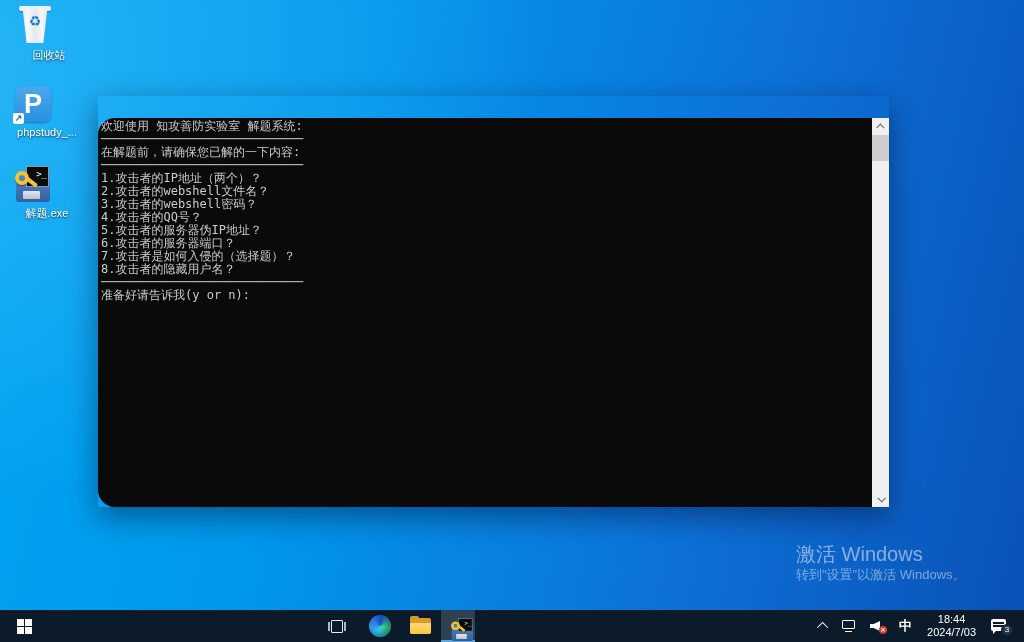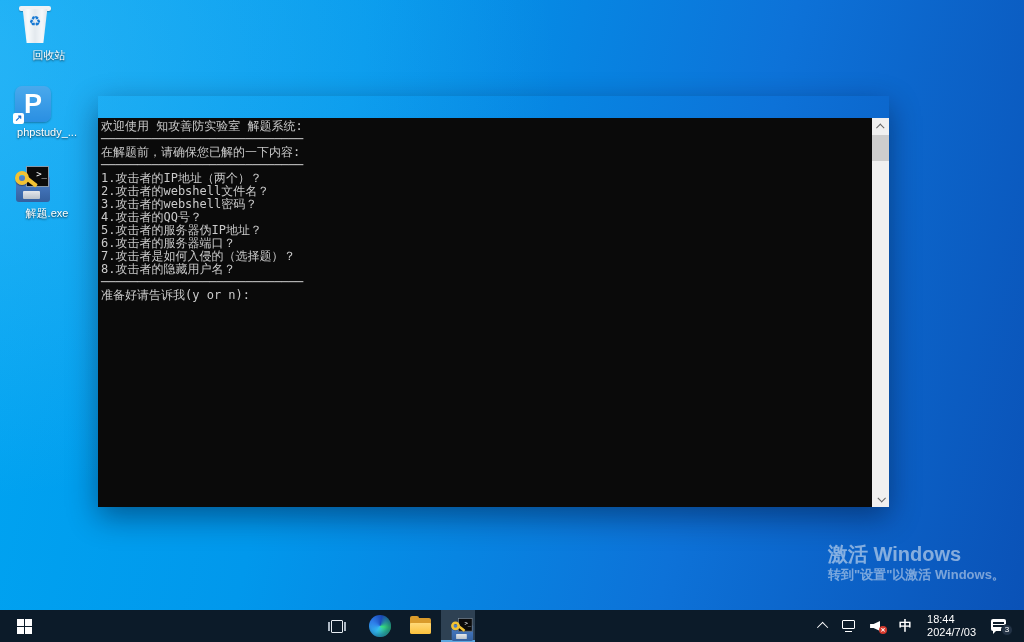--- a/index.html
+++ b/index.html
@@ -32,33 +32,33 @@
   
   .jt-icon { position:relative; width:38px; height:36px; }
   .jt-base { position:absolute; left:2px; bottom:0; width:34px; height:26px; background:linear-gradient(180deg,#4d82cd,#33609f); border-radius:3px; }
   .jt-screen { position:absolute; right:3px; top:0; width:23px; height:21px; background:#0b0b0b; border:1px solid #8899aa; }
   .jt-prompt { position:absolute; right:5px; top:4px; color:#fff; font-family:"DejaVu Sans Mono",monospace; font-size:9px; line-height:9px; }
   .jt-slot { position:absolute; left:9px; bottom:3px; width:17px; height:8px; background:linear-gradient(180deg,#e3e7ec,#b9c2cb); border-radius:1px; }
   .jt-ring { position:absolute; left:1px; top:5px; width:14px; height:14px; border:4px solid #f2c233; border-radius:50%; box-shadow:0 1px 1px rgba(0,0,0,.4); }
   .jt-stem { position:absolute; left:11px; top:14px; width:13px; height:4px; background:#f2c233; transform:rotate(38deg); border-radius:1px; }
 
   
-  .activation { position:absolute; left:828px; top:542px; color:rgba(235,240,245,.55);font-weight:bold; }
+  .activation { position:absolute; left:796px; top:542px; color:rgba(235,240,245,.55); }
   .activation .l1 { font-size:20px; line-height:24px; }
   .activation .l2 { font-size:13px; line-height:18px; color:rgba(235,240,245,.5); }
 
   
   .app-window { position:absolute; left:98px; top:96px; width:791px; height:411px; box-shadow:0 10px 28px rgba(0,10,40,.45); }
   .titlebar { height:22px; background:#ffffff; display:flex; align-items:center; padding-left:6px; }
   .titlebar-icon { width:15px; height:14px; transform:scale(.40); transform-origin:0 0; margin-right:-8px; }
   .titlebar-icon .jt-icon { width:38px; height:36px; }
   .title-text { font-size:12px; color:#000; margin-left:12px; white-space:nowrap; }
   .win-controls { margin-left:auto; display:flex; height:100%; }
   .win-ctrl { width:40px; height:100%; display:flex; align-items:center; justify-content:center; font-size:12px; color:#555; font-family:"DejaVu Sans",sans-serif; }
-  .console-body { position:absolute; top:22px; left:0; right:0; bottom:0; background:#0a0a0a; }
+  .console-body { position:absolute; top:22px; left:0; right:0; bottom:0; background:#0a0a0a;border-radius:17px; }
   .console-text { position:absolute; left:3px; top:2px; right:20px;
     font-family:"DejaVu Sans Mono",monospace; font-size:12px; line-height:13px; color:#cacaca; white-space:pre; }
   .console-line { height:13px; }
   .scrollbar { position:absolute; top:0; right:0; bottom:0; width:17px; background:#f0f0f0; }
   .sb-btn { position:absolute; left:0; width:17px; height:17px; display:flex; align-items:center; justify-content:center; }
   .sb-up { top:0; } .sb-down { bottom:0; }
   .chev { width:6px; height:6px; border-left:1.5px solid #666; border-top:1.5px solid #666; }
   .chev.up { transform:rotate(45deg) translateY(1px); }
   .chev.down { transform:rotate(225deg) translateY(1px); }
   .sb-thumb { position:absolute; left:0; top:17px; width:17px; height:26px; background:#cdcdcd; }
@@ -91,21 +91,21 @@
   .tray-chevron { width:8px; height:8px; border-left:1.5px solid #fff; border-top:1.5px solid #fff; transform:rotate(45deg) translateY(2px); }
   .net-art { position:relative; width:14px; height:12px; }
   .net-screen { position:absolute; left:0; top:0; width:13px; height:9px; border:1.4px solid #fff; border-radius:1px; }
   .net-base { position:absolute; left:3px; bottom:0; width:7px; height:1.5px; background:#fff; }
   .vol-art { position:relative; width:15px; height:12px; }
   .vol-speaker { position:absolute; left:0; top:1px; width:10px; height:10px; background:#fff;
     clip-path:polygon(0 30%, 35% 30%, 100% 0, 100% 100%, 35% 70%, 0 70%); }
   .vol-x { position:absolute; right:-2px; bottom:-2px; width:8px; height:8px; background:#d83b2e; border-radius:50%;
     color:#fff; font-size:6px; line-height:8px; text-align:center; font-weight:bold; }
   .ime { font-size:13px; font-weight:bold; }
-  .clock { text-align:left; font-size:11px; line-height:13px; padding:0 8px; }
+  .clock { text-align:center; font-size:11px; line-height:13px; padding:0 8px; }
   .notif { position:relative; width:18px; height:16px; margin-right:4px; }
   .notif-bubble { position:absolute; left:0; top:1px; width:15px; height:12px; background:#fff; border-radius:2px; }
   .notif-bubble::after { content:""; position:absolute; left:2px; bottom:-3px; border:3px solid transparent; border-top-color:#fff; border-left-color:#fff; }
   .notif-lines { position:absolute; left:2px; top:4px; width:11px; height:1.5px; background:#0c1b29; box-shadow:0 3px 0 #0c1b29; }
   .notif-badge { position:absolute; right:-4px; bottom:-2px; width:12px; height:12px; background:#243447; border:1px solid #0c1b29; border-radius:50%;
     color:#fff; font-size:8px; line-height:10px; text-align:center; }
 </style>
 </head>
 <body>
 

